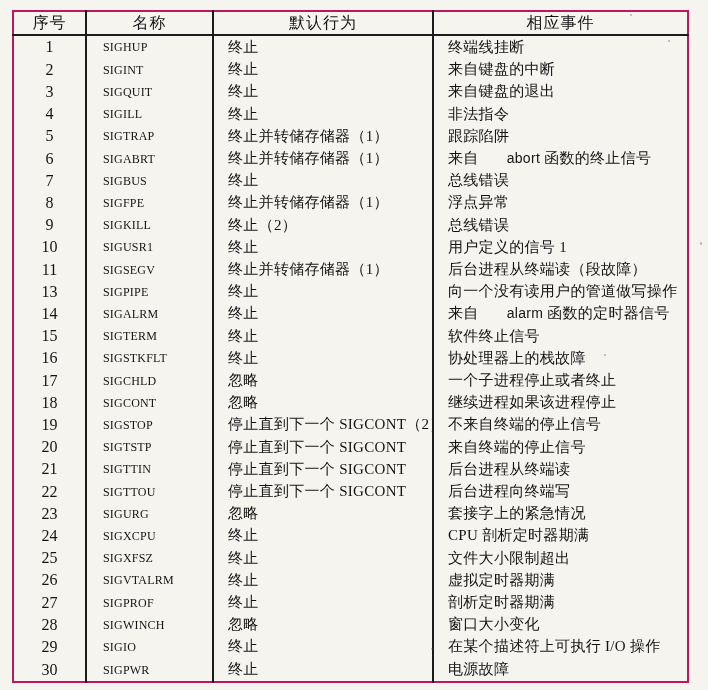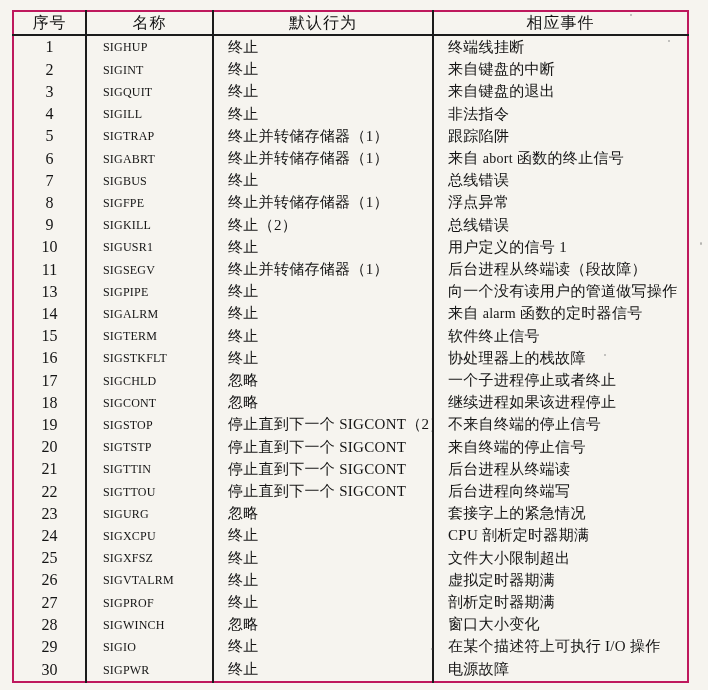--- a/index.html
+++ b/index.html
@@ -47,22 +47,23 @@
     padding: 0;
     font-size: 16px;
   }
   td.col-name {
     font-size: 12px;
     padding-left: 16px;
     letter-spacing: 0.2px;
   }
   td.col-action, td.col-event { letter-spacing: 0.3px; }
   .mono {
-    font-family: Liberation Serif, serif;
+    font-family: Liberation Sans, sans-serif;
     font-size: 14px;
+    margin-left: 24px;
   }
   .speck {
     position: absolute;
     background: #4a4a4a;
     border-radius: 50%;
     opacity: 0.4;
   }
 </style>
 </head>
 <body style="background: rgb(246, 244, 239); color: rgb(20, 20, 20);">

